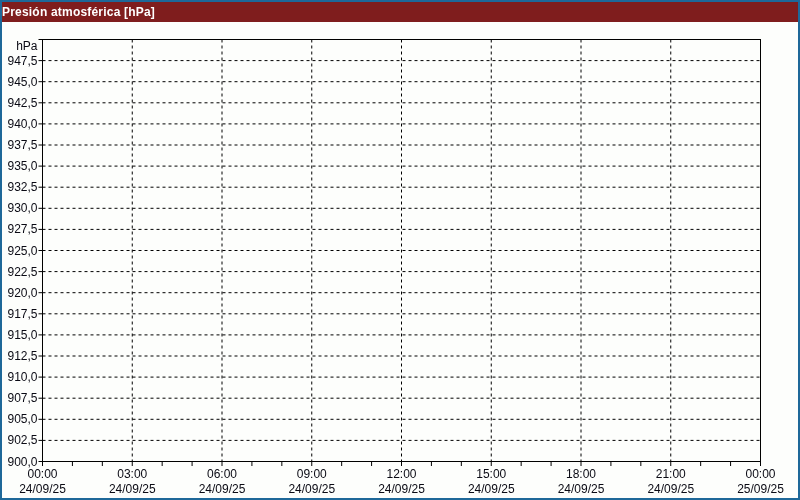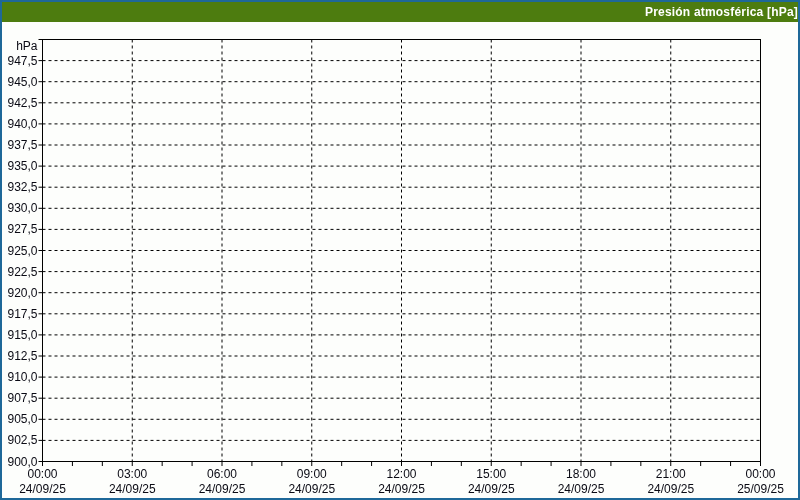--- a/index.html
+++ b/index.html
@@ -9,27 +9,27 @@
     width: 800px;
     height: 500px;
     background: #fdfefc;
     border: 2px solid #1e6899;
     font-family: "Liberation Sans", sans-serif;
     overflow: hidden;
   }
   .titlebar {
     height: 20px;
     width: 100%;
-    background: #4d7c0f;
+    background: #7f1d1d;
     color: #ffffff;
     font-size: 12px;
     font-weight: bold;
     display: flex;
     align-items: center;
-    justify-content: flex-end;
+    justify-content: flex-start;
     letter-spacing: 0.2px;
   }
   #chart-svg {
     display: block;
     width: 796px;
     height: 476px;
   }
   #chart-svg text {
     font-family: "Liberation Sans", sans-serif;
     font-size: 12px;

